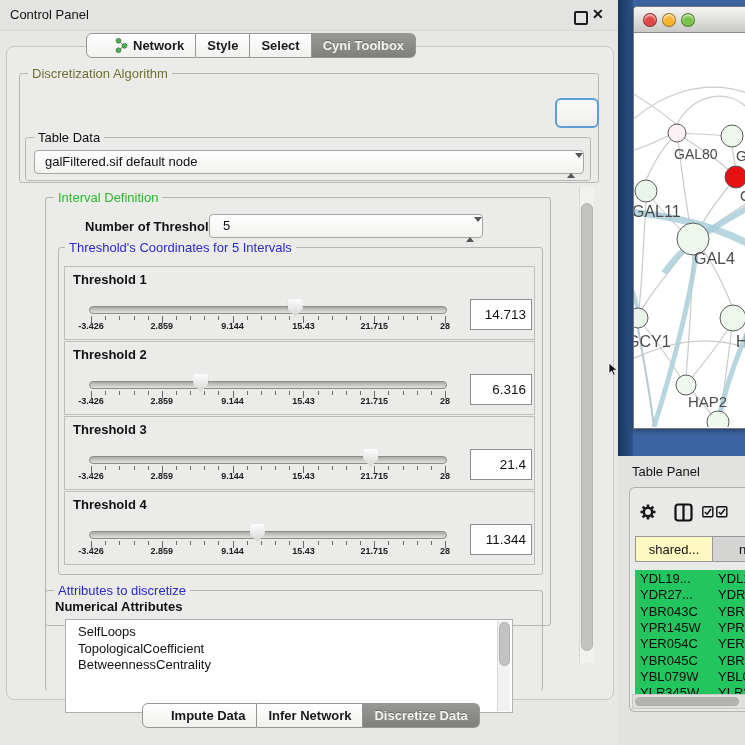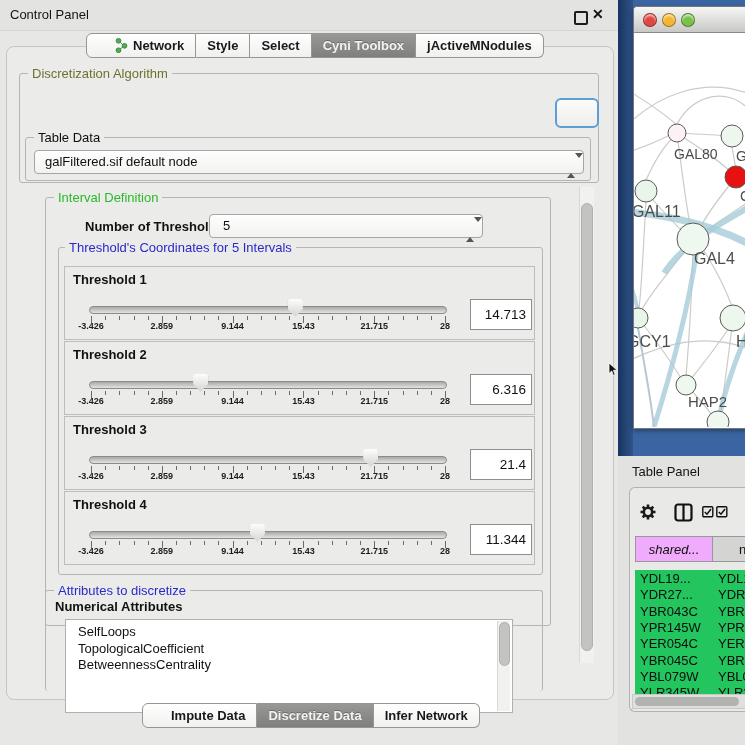--- a/index.html
+++ b/index.html
@@ -125,23 +125,20 @@
         <span>Network</span>
       </div>
       <div class="seg">
         <span>Style</span>
       </div>
       <div class="seg">
         <span>Select</span>
       </div>
       <div class="seg sel">
         <span>Cyni Toolbox</span>
-      </div>
-      <div class="seg">
-        <span>jActiveMNodules</span>
       </div>
     </div>
 
   <div class="abs" id="cp-panel">
 
     <div class="tgroup" id="algoGroup" style="left:12px;top:26px;width:578px;height:108px;">
       <span class="ttitle" style="color:#6f7130;">Discretization Algorithm</span>
     </div>
     <div class="abs" id="algoCombo"></div>
 
@@ -337,25 +334,25 @@
       <div class="vthumb" style="top:16px;width:10px;height:446px;"></div>
     </div>
 
   </div>
 
 
   <div class="abs segrow" id="bottomTabs">
       <div class="seg">
         <span>Impute Data</span>
       </div>
+      <div class="seg">
+        <span>Infer Network</span>
+      </div>
       <div class="seg sel">
         <span>Discretize Data</span>
-      </div>
-      <div class="seg">
-        <span>Infer Network</span>
       </div>
     </div>
 </div>
 
 <div class="abs" id="desktop">
   <div class="abs" id="navyStrip"></div>
   <div class="abs" id="netwin">
     <div class="abs" id="nettitle">
       <span class="light" id="tl0" style="left: 9px; background: rgb(223, 71, 67);"></span>
       <span class="light" id="tl1" style="left: 28px; background: rgb(245, 181, 47);"></span>
@@ -429,21 +426,21 @@
     <svg class="abs" style="left:72px;top:18px;" width="26" height="12" viewBox="0 0 26 12">
       <g fill="none" stroke="#111">
         <rect x="0.8" y="0.8" width="10" height="10" rx="1" stroke-width="1.4"></rect>
         <path d="M2.8 6 L5 8.2 L9 3" stroke-width="1.5"></path>
         <rect x="14.8" y="0.8" width="10" height="10" rx="1" stroke-width="1.4"></rect>
         <path d="M16.8 6 L19 8.2 L23 3" stroke-width="1.5"></path>
       </g>
     </svg>
 
     <div id="tp-header">
-      <div class="hcell" style="width:76px;background:#f0abfc;justify-content:center;font-style:italic;">shared...</div>
+      <div class="hcell" style="width:76px;background:#fef9c3;justify-content:center;">shared...</div>
       <div class="hcell" style="width:36px;background:#d4d4d2;padding-left:26px;">n</div>
     </div>
     <div id="tp-rows">
         <div class="trow" style="left: 5px; top: 1px;">YDL19...</div>
         <div class="trow" style="left: 83px; top: 1px;">YDL1</div>
         <div class="trow" style="left: 5px; top: 17.3px;">YDR27...</div>
         <div class="trow" style="left: 83px; top: 17.3px;">YDR2</div>
         <div class="trow" style="left: 5px; top: 33.6px;">YBR043C</div>
         <div class="trow" style="left: 83px; top: 33.6px;">YBR0</div>
         <div class="trow" style="left: 5px; top: 49.9px;">YPR145W</div>

